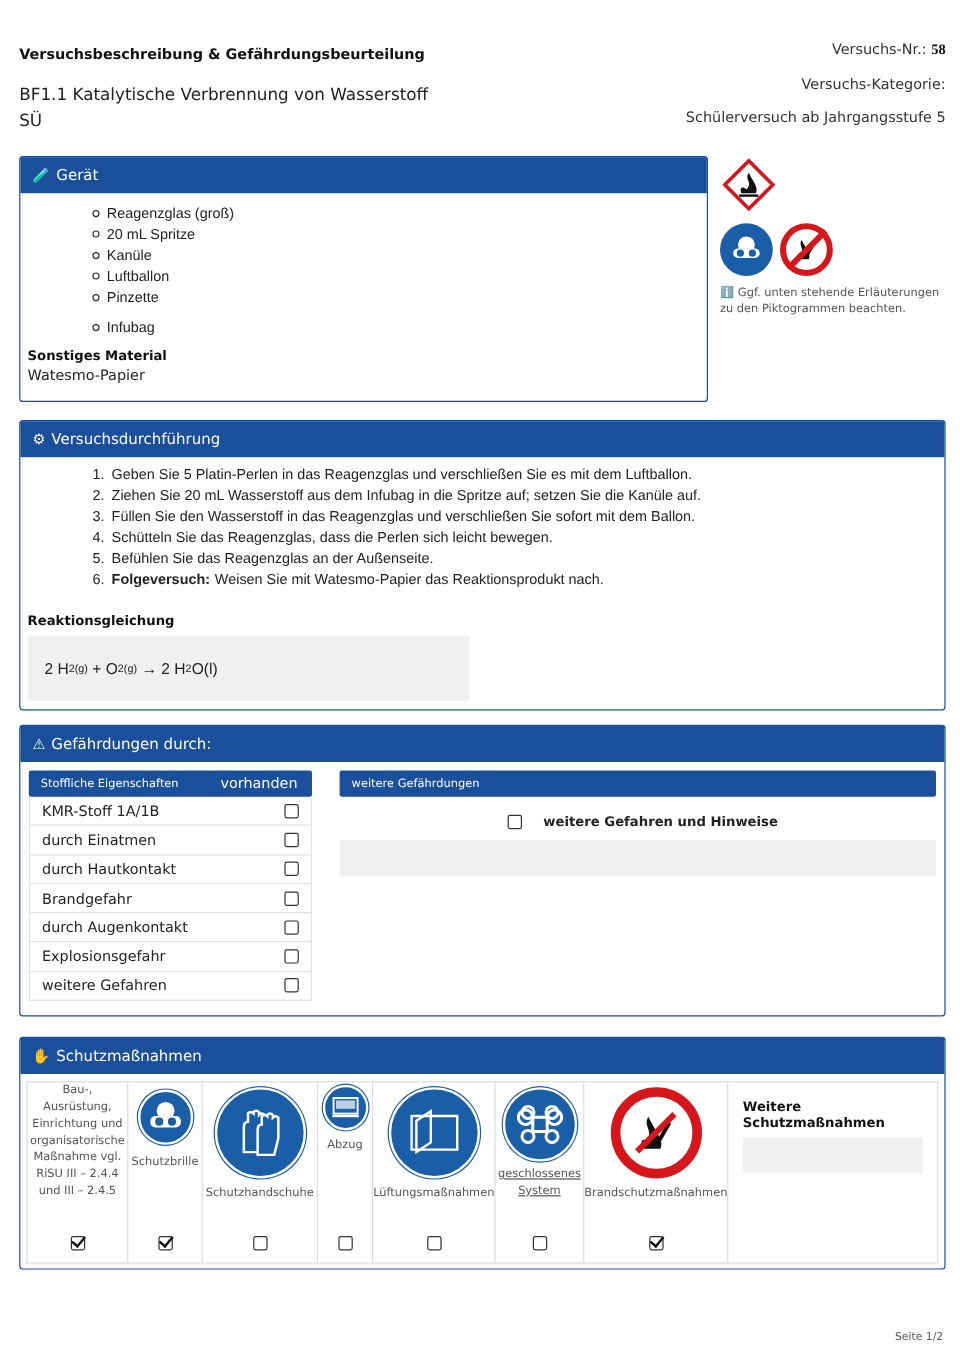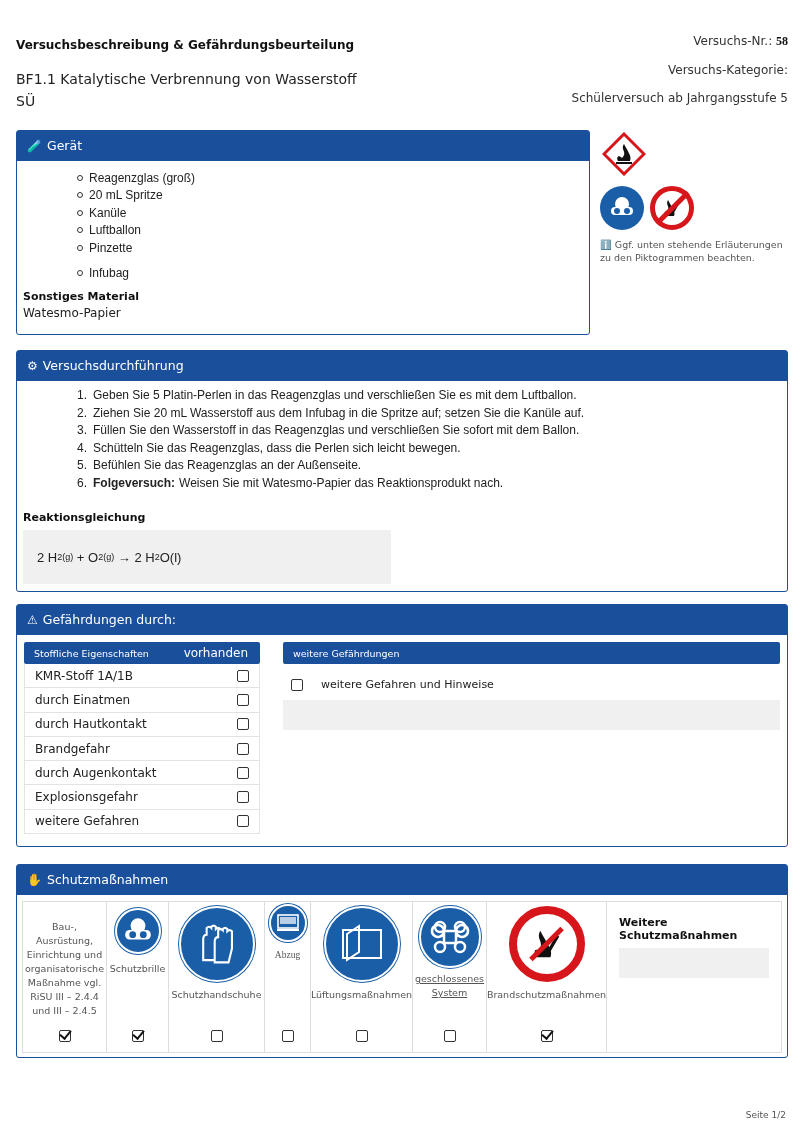--- a/index.html
+++ b/index.html
@@ -43,21 +43,21 @@
 
   #gefahr { left: 16px; top: 604px; width: 772px; height: 243px; }
   .haz-left { position: absolute; left: 7px; top: 37px; width: 236px; }
   .haz-subhead { background: #1a4f9c; color: #fff; font-size: 9.5px; height: 22px; display: flex; align-items: center; justify-content: space-between; padding: 0 12px 0 10px; border-radius: 2px; }
   .haz-subhead .vh { font-size: 12px; }
   .haz-row { height: 24.3px; display: flex; align-items: center; justify-content: space-between; padding: 0 10px; font-size: 12px; border-left: 1px solid #e3e3e3; border-right: 1px solid #e3e3e3; border-bottom: 1px solid #e3e3e3; }
   .cb { width: 12px; height: 12px; border: 1.5px solid #333; border-radius: 2px; display: inline-block; background: #fff; position: relative; }
   .cb.checked::after { content: ""; position: absolute; left: 2px; top: -3px; width: 5px; height: 9px; border-right: 2px solid #111; border-bottom: 2px solid #111; transform: rotate(40deg); }
   .haz-right { position: absolute; left: 266px; top: 37px; width: 497px; }
   .haz-right .haz-subhead { justify-content: flex-start; }
-  .weitere-row { display: flex; align-items: center; gap: 18px; margin: 14px 0 0 8px; font-size: 11px; font-weight: normal; }
+  .weitere-row { display: flex; align-items: center; gap: 18px; margin: 14px 0 0 8px; font-size: 11px; font-weight: bold; justify-content: center; }
   .weitere-box { background: #f0f0f0; height: 30px; margin-top: 9px; }
 
   #schutz { left: 16px; top: 864px; width: 772px; height: 194px; }
   .schutz-grid { position: absolute; left: 5px; top: 36px; right: 5px; height: 152px; display: flex; border: 1px solid #ddd; }
   .s-col { border-right: 1px solid #ddd; display: flex; flex-direction: column; align-items: center; position: relative; }
   .s-col:last-child { border-right: none; }
   .s-col .lbl { font-size: 9.5px; color: #555; text-align: center; line-height: 14px; }
   .s-col .cbwrap { position: absolute; bottom: 6px; left: 50%; transform: translateX(-50%); }
   .sc-blue { border-radius: 50%; background: #1a5ea8; border: 2px solid #fff; box-shadow: 0 0 0 1px #1a5ea8; display: flex; align-items: center; justify-content: center; }
   .weitere-schutz { padding: 14px 0 0 12px; align-items: flex-start !important; }
@@ -211,21 +211,21 @@
   </div>
 </div>
 
 <div class="panel" id="schutz">
   <div class="panel-head">
     <span class="ico">✋</span>
     <span>Schutzmaßnahmen</span>
   </div>
   <div class="schutz-grid">
     <div class="s-col" style="width:84px;">
-      <div class="lbl" style="margin-top:18px;padding:0 4px;">Bau-, Ausrüstung, Einrichtung und organisatorische Maßnahme vgl. RiSU III – 2.4.4 und III – 2.4.5</div>
+      <div class="lbl" style="padding:0 4px;">Bau-, Ausrüstung, Einrichtung und organisatorische Maßnahme vgl. RiSU III – 2.4.4 und III – 2.4.5</div>
       <div class="cbwrap"><span class="cb checked"></span></div>
     </div>
     <div class="s-col" style="width:62px;">
       <div class="sc-blue" style="width:46px;height:46px;margin-top:6px;">
         <svg width="34" height="34" viewBox="0 0 32 32">
             <circle cx="16" cy="11" r="7" fill="#fff"></circle>
             <rect x="4" y="15" width="24" height="9" rx="4" fill="#fff"></rect>
             <circle cx="11" cy="19.5" r="3.2" fill="#1a5ea8"></circle>
             <circle cx="21" cy="19.5" r="3.2" fill="#1a5ea8"></circle>
           </svg>
@@ -236,21 +236,21 @@
     <div class="s-col" style="width:96px;">
       <div class="sc-blue" style="width:76px;height:76px;margin-top:4px;">
         <svg width="46" height="46" viewBox="0 0 40 40">
             <path d="M8 34 L8 16 Q8 12 11 12 L11 6 Q13 4 15 6 L15 5 Q17 3 19 5 L19 7 Q21 5 23 7 L23 22 L20 34Z" fill="none" stroke="#fff" stroke-width="1.8"></path>
             <path d="M18 36 L18 18 Q18 14 21 14 L21 8 Q23 6 25 8 L25 7 Q27 5 29 7 L29 9 Q31 7 33 9 L33 24 L30 36Z" fill="#1a5ea8" stroke="#fff" stroke-width="1.8"></path>
           </svg>
       </div>
       <div class="lbl" style="margin-top:6px;">Schutzhandschuhe</div>
       <div class="cbwrap"><span class="cb"></span></div>
     </div>
-    <div class="s-col" style="width:46px;font-family:Liberation Serif, serif;">
+    <div class="s-col" style="width:46px;">
       <div class="sc-blue" style="width:38px;height:38px;margin-top:2px;">
         <svg width="26" height="22" viewBox="0 0 26 22">
             <rect x="3" y="3" width="20" height="13" fill="none" stroke="#fff" stroke-width="1.6"></rect>
             <rect x="5" y="5" width="16" height="7" fill="#fff" opacity="0.7"></rect>
             <rect x="2" y="17" width="22" height="2" fill="#fff"></rect>
           </svg>
       </div>
       <div class="lbl" style="margin-top:6px;">Abzug</div>
       <div class="cbwrap"><span class="cb"></span></div>
     </div>

